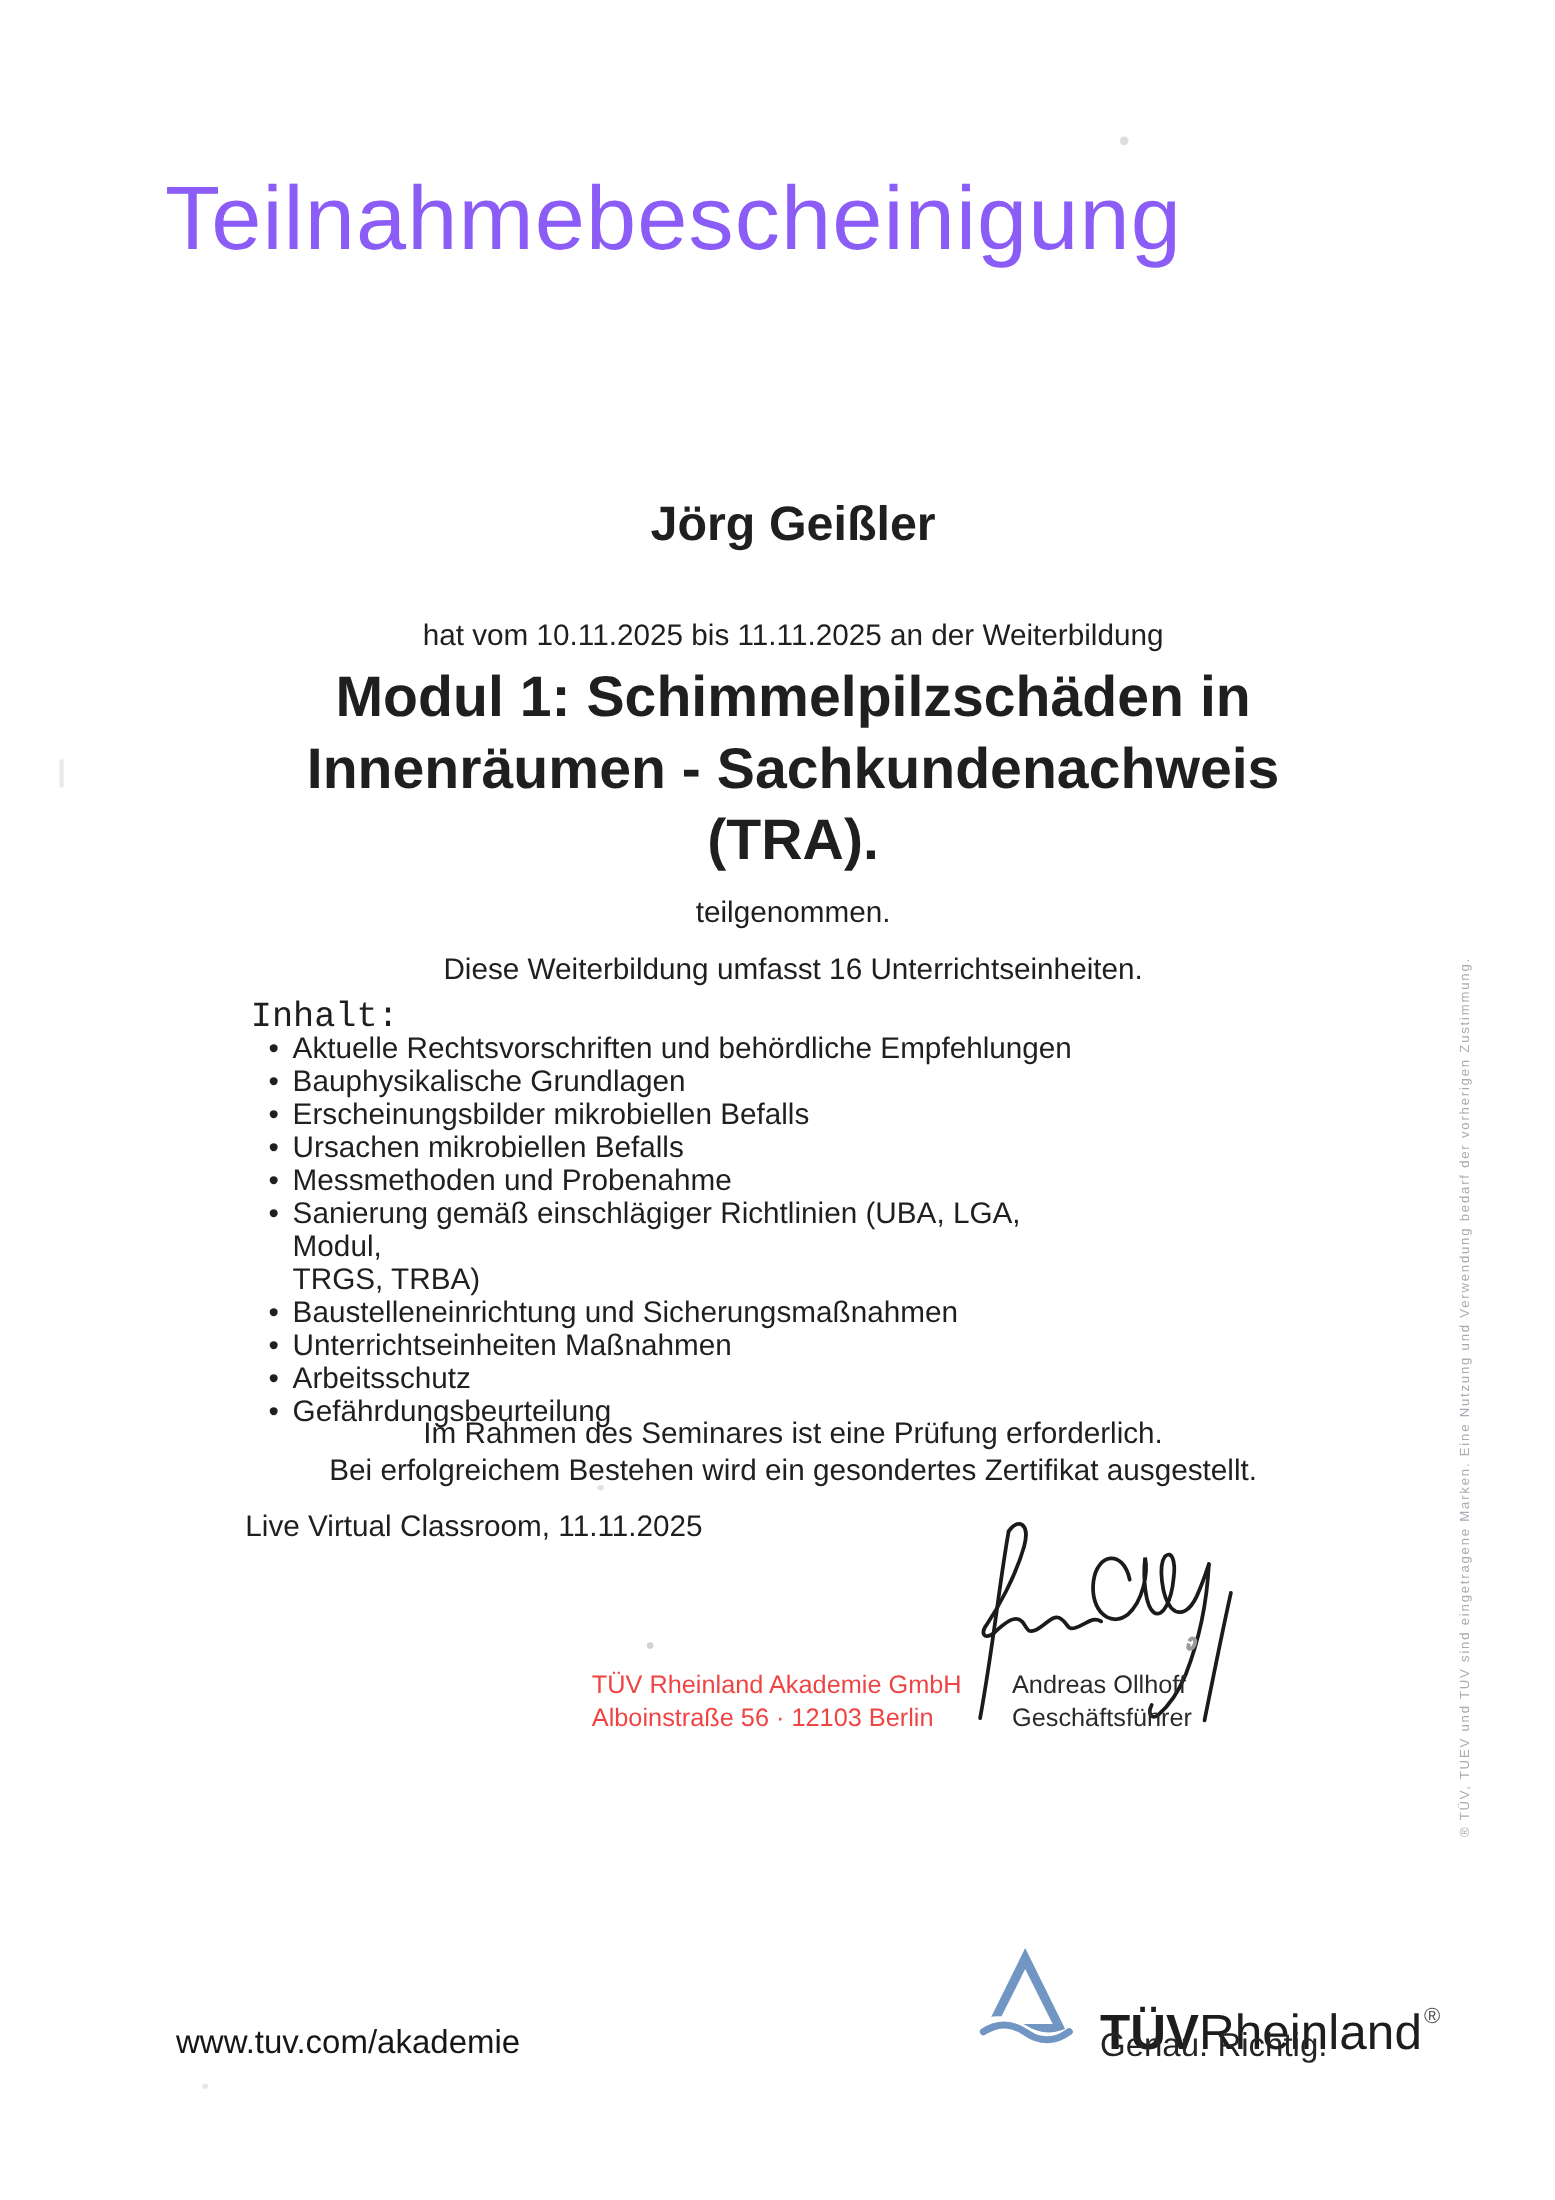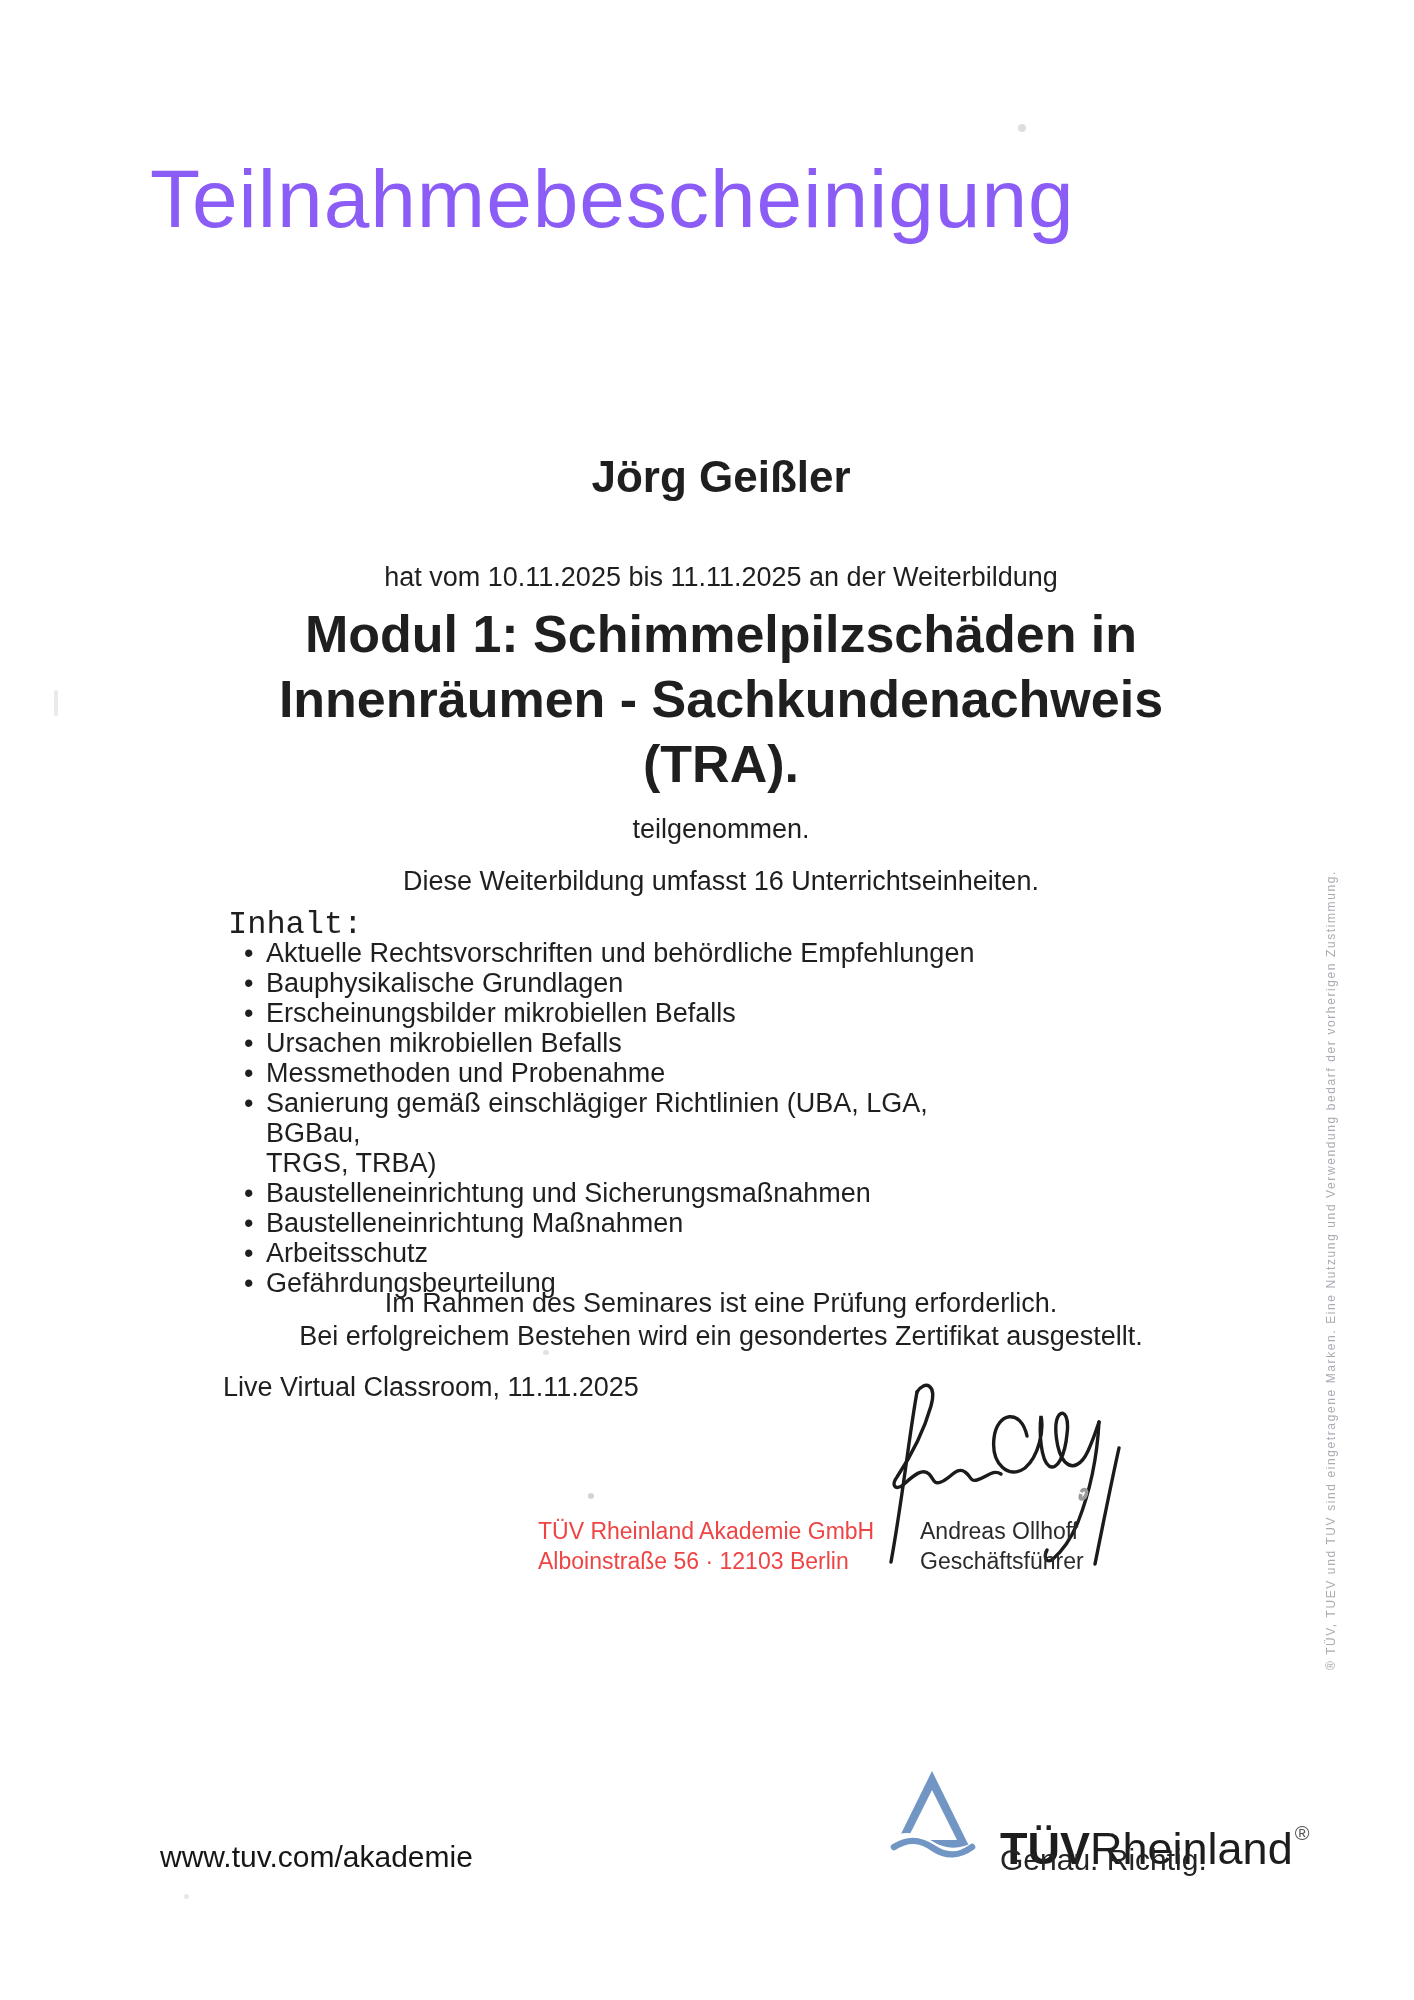--- a/index.html
+++ b/index.html
@@ -103,24 +103,24 @@
   <div class="abs centered scope-line">Diese Weiterbildung umfasst 16 Unterrichtseinheiten.</div>
 
   <div class="abs content-label">Inhalt:</div>
 
   <div class="abs content-list">
     <div class="content-item">Aktuelle Rechtsvorschriften und behördliche Empfehlungen</div>
     <div class="content-item">Bauphysikalische Grundlagen</div>
     <div class="content-item">Erscheinungsbilder mikrobiellen Befalls</div>
     <div class="content-item">Ursachen mikrobiellen Befalls</div>
     <div class="content-item">Messmethoden und Probenahme</div>
-    <div class="content-item">Sanierung gemäß einschlägiger Richtlinien (UBA, LGA, BGBau,
+    <div class="content-item">Sanierung gemäß einschlägiger Richtlinien (UBA, LGA, Modul,
 TRGS, TRBA)</div>
     <div class="content-item">Baustelleneinrichtung und Sicherungsmaßnahmen</div>
-    <div class="content-item">Baustelleneinrichtung Maßnahmen</div>
+    <div class="content-item">Unterrichtseinheiten Maßnahmen</div>
     <div class="content-item">Arbeitsschutz</div>
     <div class="content-item">Gefährdungsbeurteilung</div>
   </div>
 
   <div class="abs centered exam-note-1">Im Rahmen des Seminares ist eine Prüfung erforderlich.</div>
   <div class="abs centered exam-note-2">Bei erfolgreichem Bestehen wird ein gesondertes Zertifikat ausgestellt.</div>
 
   <div class="abs location-date">Live Virtual Classroom, 11.11.2025</div>
 
   <svg class="abs signature-svg" width="300" height="195" viewBox="0 0 300 195" fill="none">

